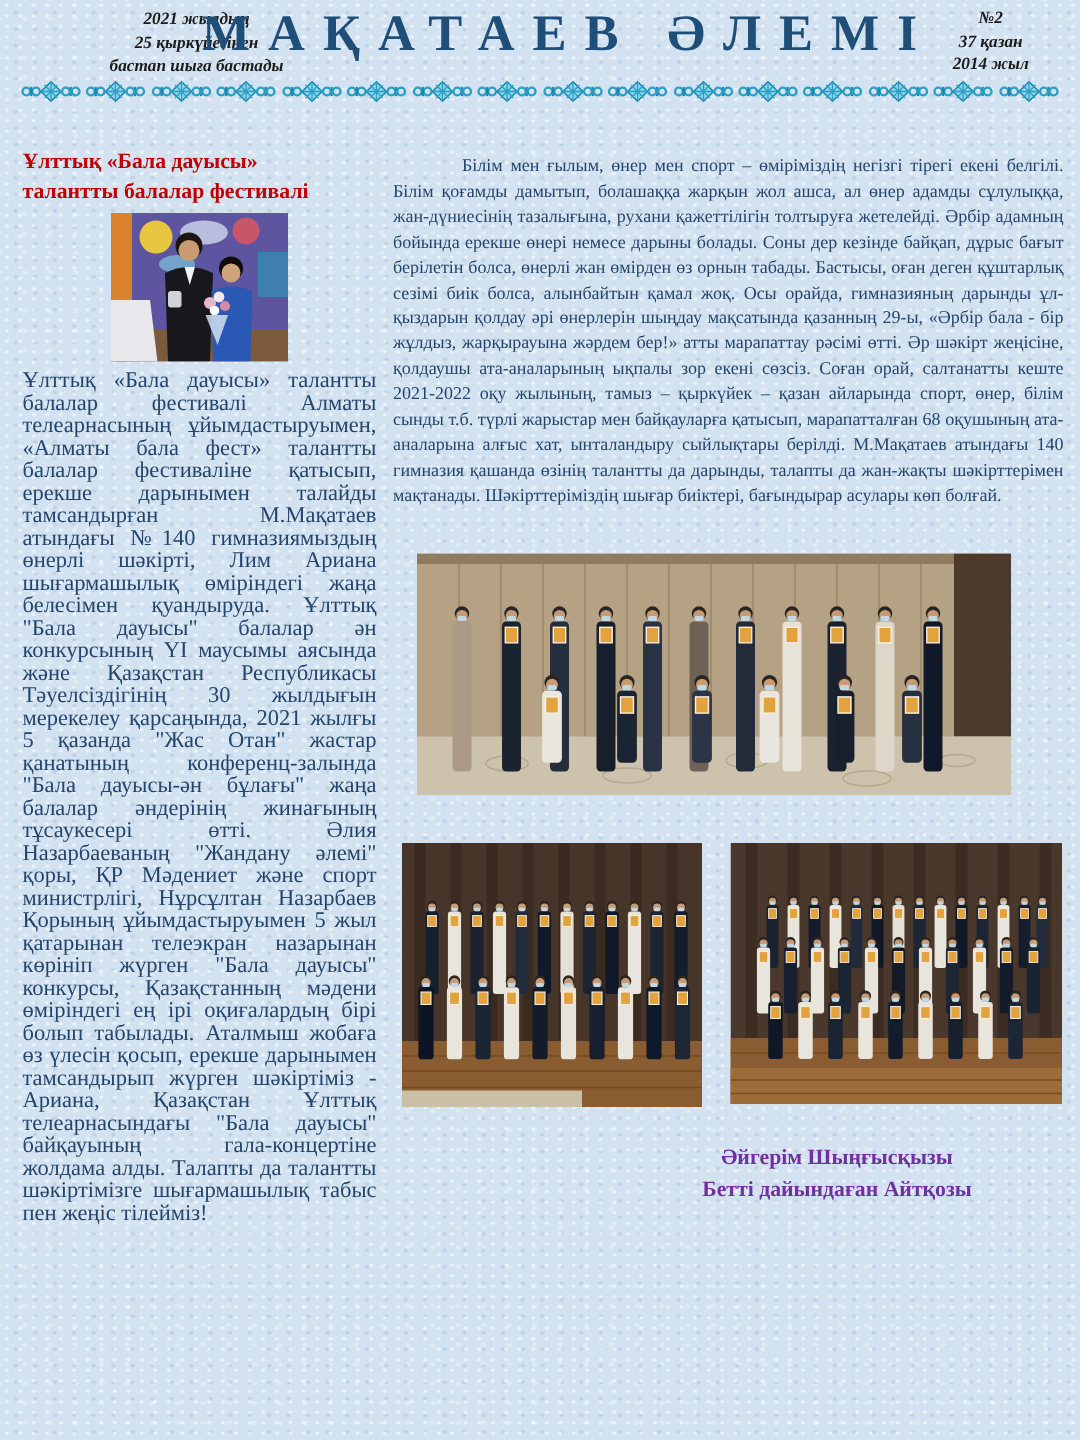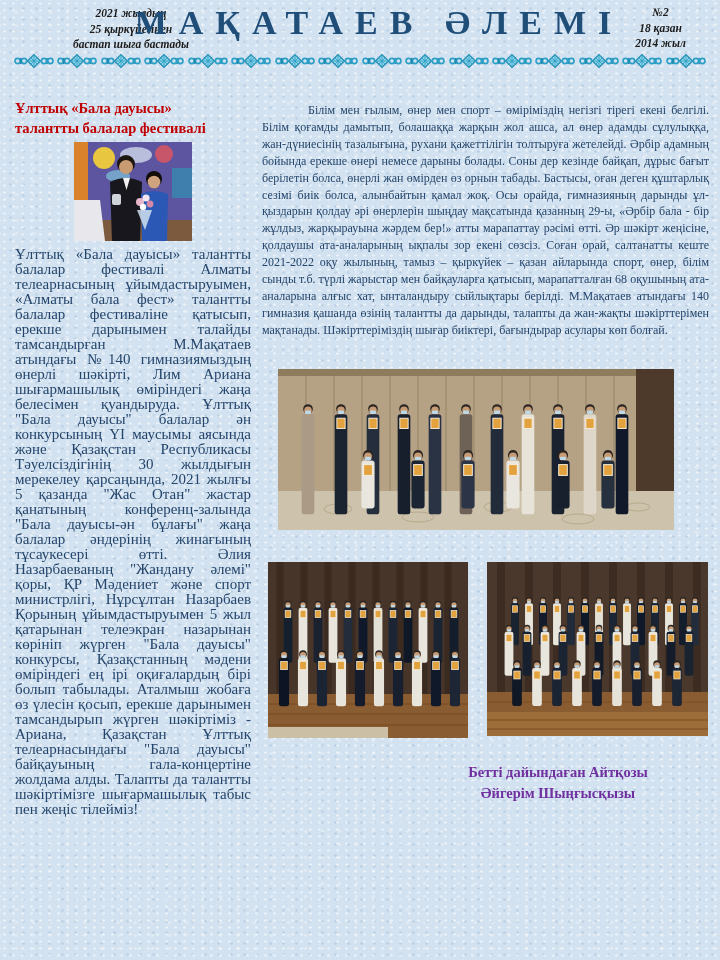--- a/index.html
+++ b/index.html
@@ -66,21 +66,21 @@
   <div class="hdr-left">
     <div>2021 жылдың</div>
     <div>25 қыркүйегінен</div>
     <div>бастап шыға бастады</div>
   </div>
 
   <div class="masthead">МАҚАТАЕВ ӘЛЕМІ</div>
 
   <div class="hdr-right">
     <div>№2</div>
-    <div>18 қазан</div>
+    <div>37 қазан</div>
     <div>2014 жыл</div>
   </div>
 
   <div class="ornament" id="ornament">
       <svg width="42" height="16" viewBox="0 0 44 16">
         <circle cx="4.8" cy="8" r="2.7" fill="none" stroke="#2b9fc6" stroke-width="1.7"></circle>
         <circle cx="11.6" cy="8" r="2.7" fill="none" stroke="#2b9fc6" stroke-width="1.7"></circle>
         <rect x="7.4" y="4.8" width="1.6" height="6.4" fill="#1d86ad"></rect>
         <polygon points="22,1.2 29,8 22,14.8 15,8" fill="#8ed4e8" stroke="#1d86ad" stroke-width="1.1"></polygon>
         <path d="M17.5,3.5 L26.5,12.5 M26.5,3.5 L17.5,12.5 M22,1.2 L22,14.8 M15,8 L29,8" stroke="#2b9fc6" stroke-width="0.9" fill="none"></path>
@@ -717,18 +717,18 @@
               <circle cx="190" cy="103.056" r="2.904" fill="#c79b74"></circle>
               <rect x="187.712" y="103.232" width="4.5760000000000005" height="2.64" rx="0.88" fill="#bed8e6"></rect>
               <rect x="185.16" y="106.048" width="9.68" height="38" rx="2.2" fill="#1d2635"></rect>
               <rect x="186.832" y="109.04" width="6.336" height="7.92" fill="#e2a23e" stroke="#f7efdf" stroke-width="0.7040000000000001"></rect>
             </g>
         </svg>
       </figure>
     </div>
 
     <div class="page-footer">
+      <div>Әйгерім Шыңғысқызы</div>
       <div>Бетті дайындаған  Айтқозы</div>
-      <div>Әйгерім Шыңғысқызы</div>
     </div>
   </section>
 
 </div>
 
 </body></html>

